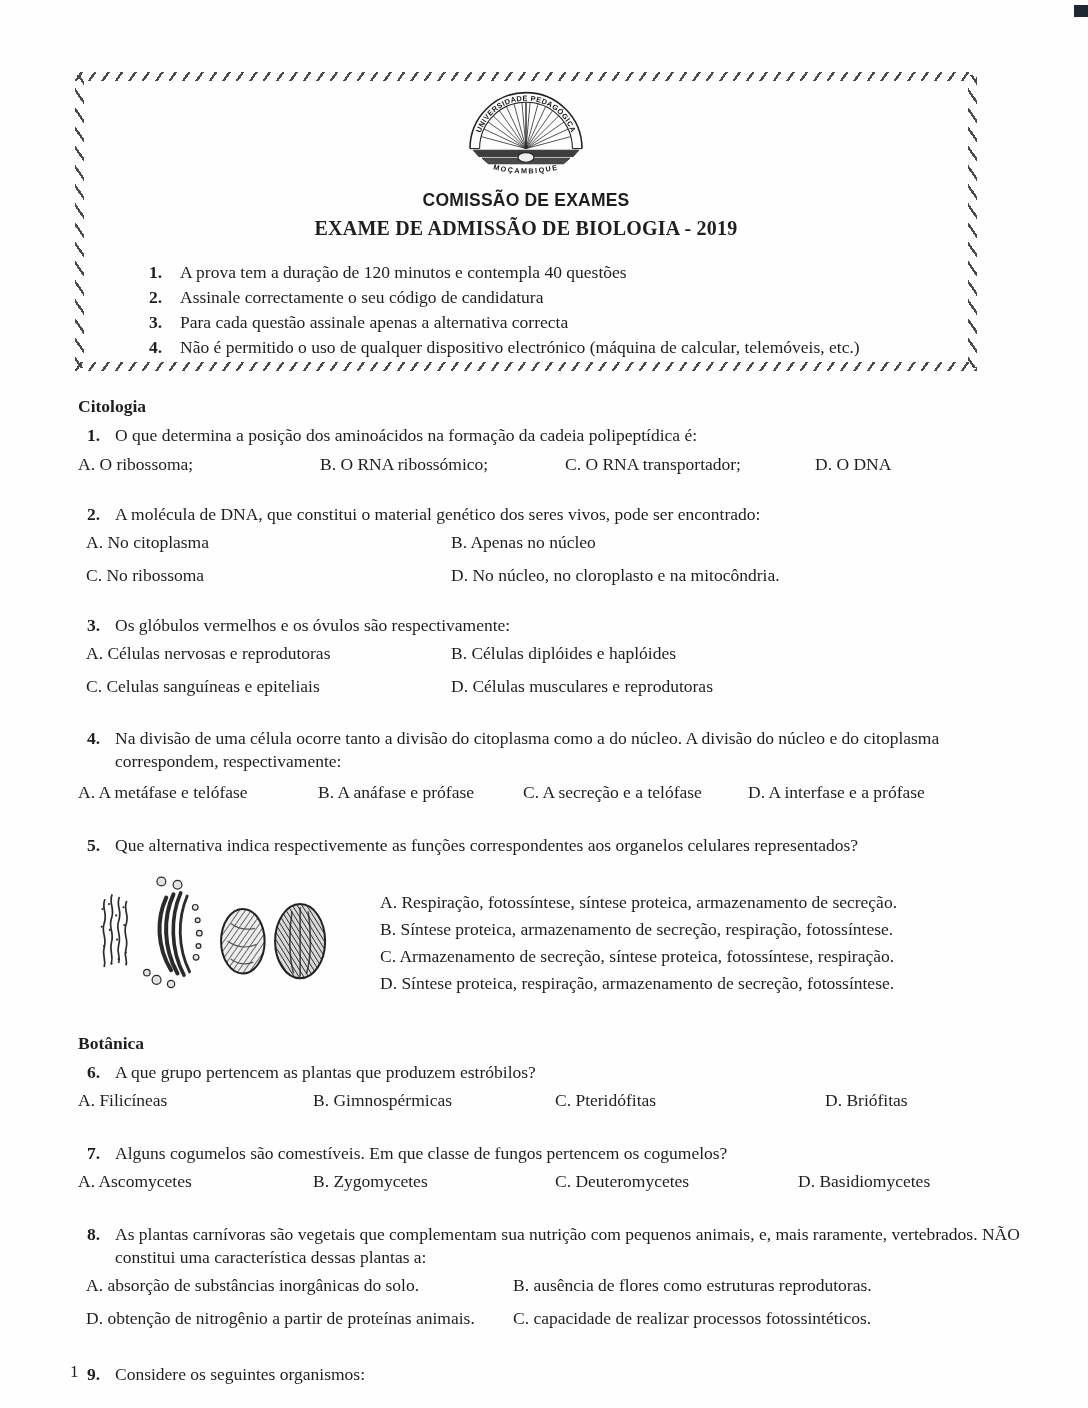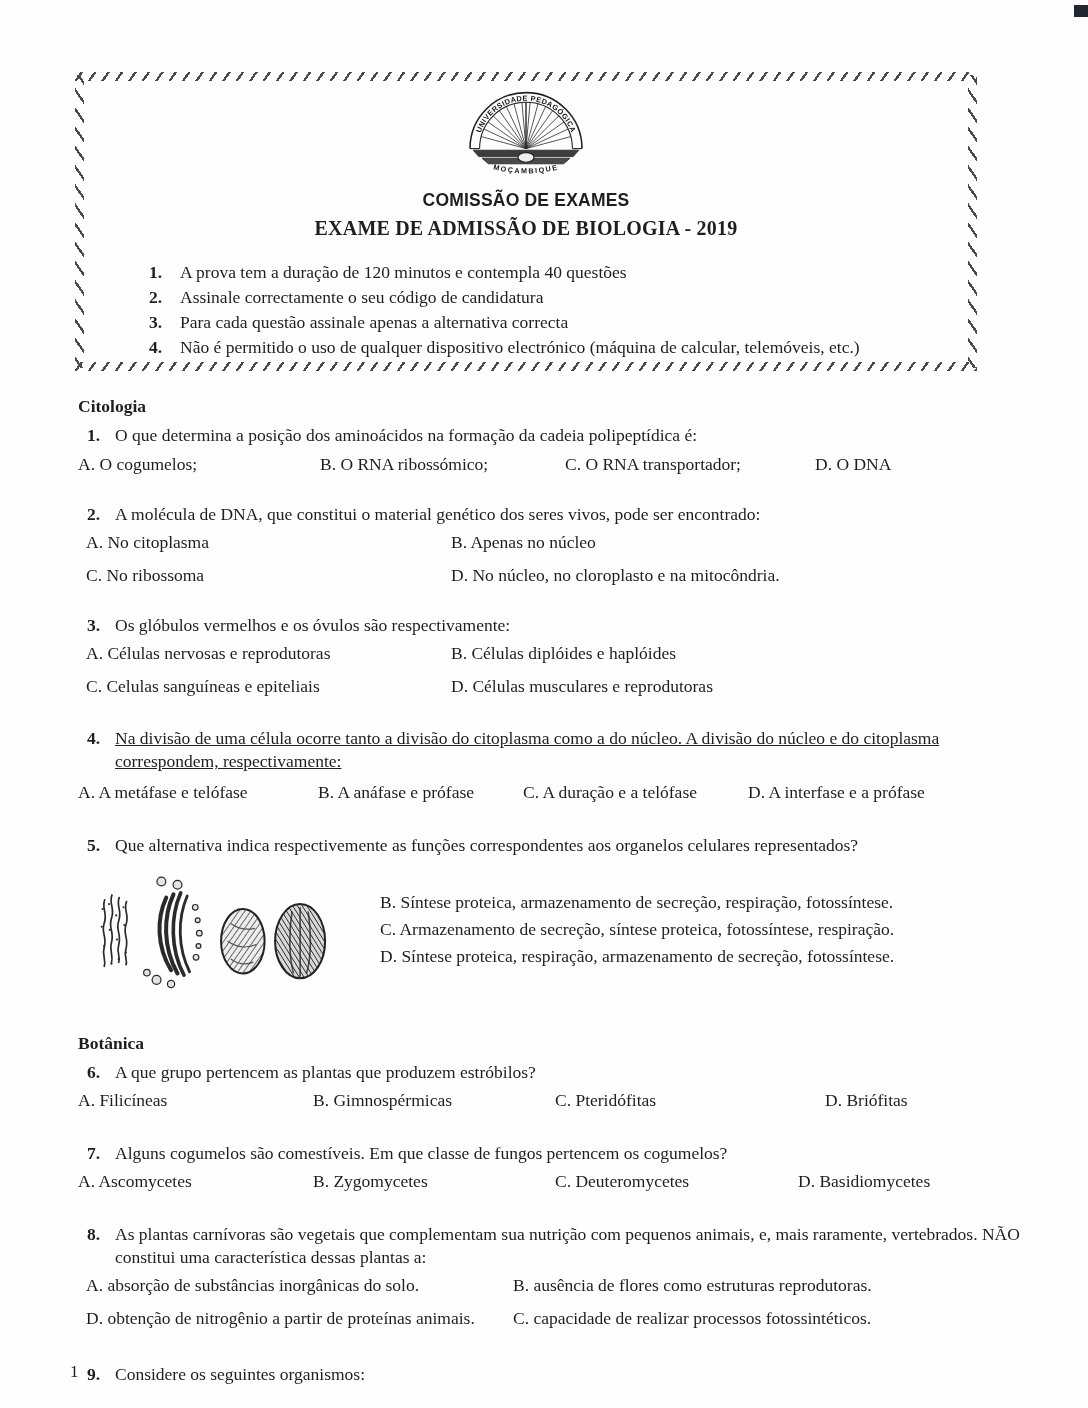--- a/index.html
+++ b/index.html
@@ -132,21 +132,21 @@
 
   <div class="content">
 
     <div class="section-title">Citologia</div>
 
     <div class="question" style="margin-top:4px;">
       <span class="qnum">1.</span>
       <span class="qtext">O que determina a posição dos aminoácidos na formação da cadeia polipeptídica é:</span>
     </div>
     <div class="opts">
-      <span style="width:242px">A. O cogumelos;</span>
+      <span style="width:242px">A. O ribossoma;</span>
       <span style="width:245px">B. O RNA ribossómico;</span>
       <span style="width:250px">C. O RNA transportador;</span>
       <span class="last">D. O DNA</span>
     </div>
 
     <div class="question" style="margin-top:27px;">
       <span class="qnum">2.</span>
       <span class="qtext">A molécula de DNA, que constitui o material genético dos seres vivos, pode ser encontrado:</span>
     </div>
     <div class="opts2 g365">
@@ -162,26 +162,26 @@
     </div>
     <div class="opts2 g365">
       <span>A.  Células nervosas e reprodutoras</span>
       <span>B.  Células diplóides e haplóides</span>
       <span>C.  Celulas sanguíneas e epiteliais</span>
       <span>D. Células musculares e reprodutoras</span>
     </div>
 
     <div class="question" style="margin-top:29px;">
       <span class="qnum">4.</span>
-      <span class="qtext" style="max-width:915px;text-decoration:underline;">Na divisão de uma célula ocorre tanto a divisão do citoplasma como a do núcleo. A divisão do núcleo e do citoplasma correspondem, respectivamente:</span>
+      <span class="qtext" style="max-width:915px;">Na divisão de uma célula ocorre tanto a divisão do citoplasma como a do núcleo. A divisão do núcleo e do citoplasma correspondem, respectivamente:</span>
     </div>
     <div class="opts" style="margin-top:8px;">
       <span style="width:240px">A. A metáfase e telófase</span>
       <span style="width:205px">B. A anáfase e prófase</span>
-      <span style="width:225px">C. A duração e a telófase</span>
+      <span style="width:225px">C. A secreção e a telófase</span>
       <span class="last">D. A interfase e a prófase</span>
     </div>
 
     <div class="question" style="margin-top:29px;">
       <span class="qnum">5.</span>
       <span class="qtext">Que alternativa indica respectivemente as funções correspondentes aos organelos celulares representados?</span>
     </div>
     <div class="q5row">
       <div class="fig">
         <svg viewBox="0 0 300 155" width="242" height="125">
@@ -241,20 +241,21 @@
             <path d="M172,70 q14,10 30,6 M168,92 q18,12 36,4 M172,114 q14,10 28,4" fill="none" stroke="#555" stroke-width="1.5"></path>
           </g>
 
           <g>
             <ellipse cx="258" cy="92" rx="31" ry="46" fill="url(#htB)" stroke="#222" stroke-width="2.5"></ellipse>
             <path d="M248,55 C244,80 244,112 250,132 M258,50 L258,136 M268,55 C272,80 272,112 266,132" fill="none" stroke="#1c1c1c" stroke-width="2" opacity="0.75"></path>
           </g>
         </svg>
       </div>
       <div class="q5opts">
+        <div>A. Respiração, fotossíntese, síntese proteica, armazenamento de secreção.</div>
         <div>B. Síntese proteica, armazenamento de secreção, respiração, fotossíntese.</div>
         <div>C. Armazenamento de secreção, síntese proteica, fotossíntese, respiração.</div>
         <div>D. Síntese proteica, respiração, armazenamento de secreção, fotossíntese.</div>
       </div>
     </div>
 
     <div class="section-title" style="margin-top:34px;">Botânica</div>
 
     <div class="question" style="margin-top:4px;">
       <span class="qnum">6.</span>

